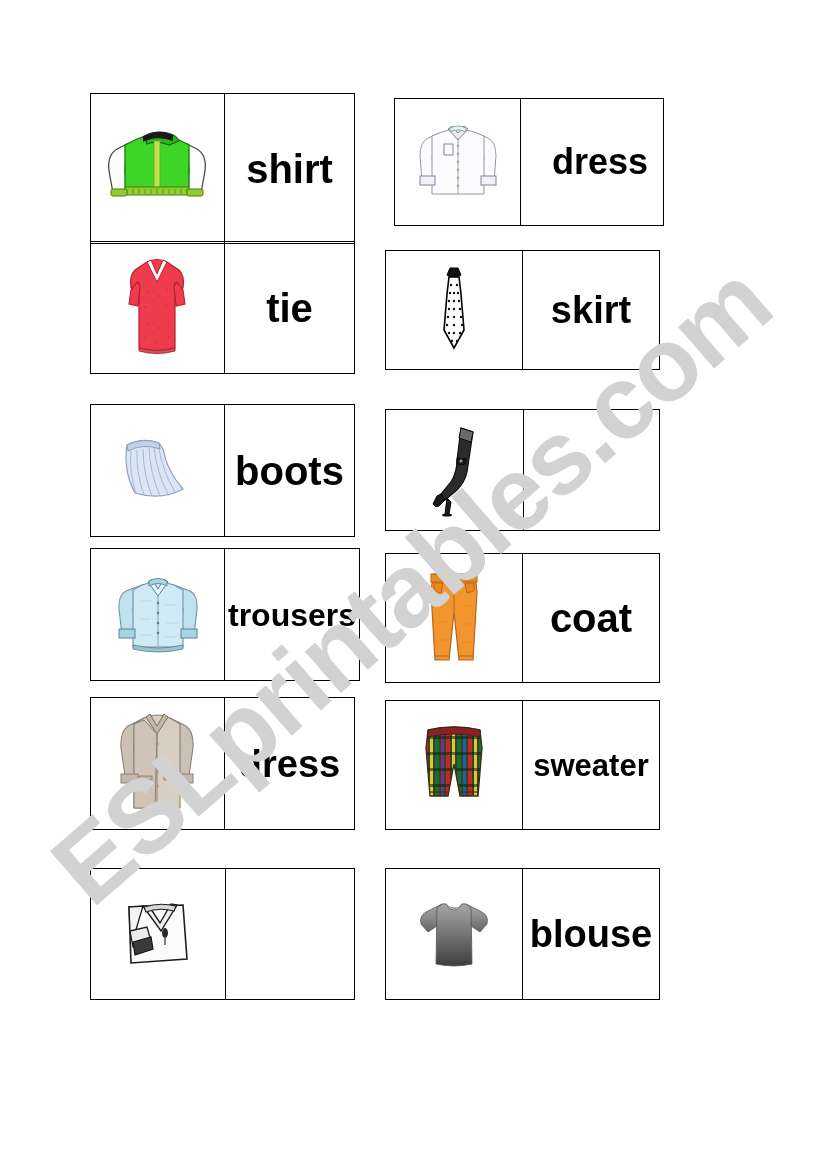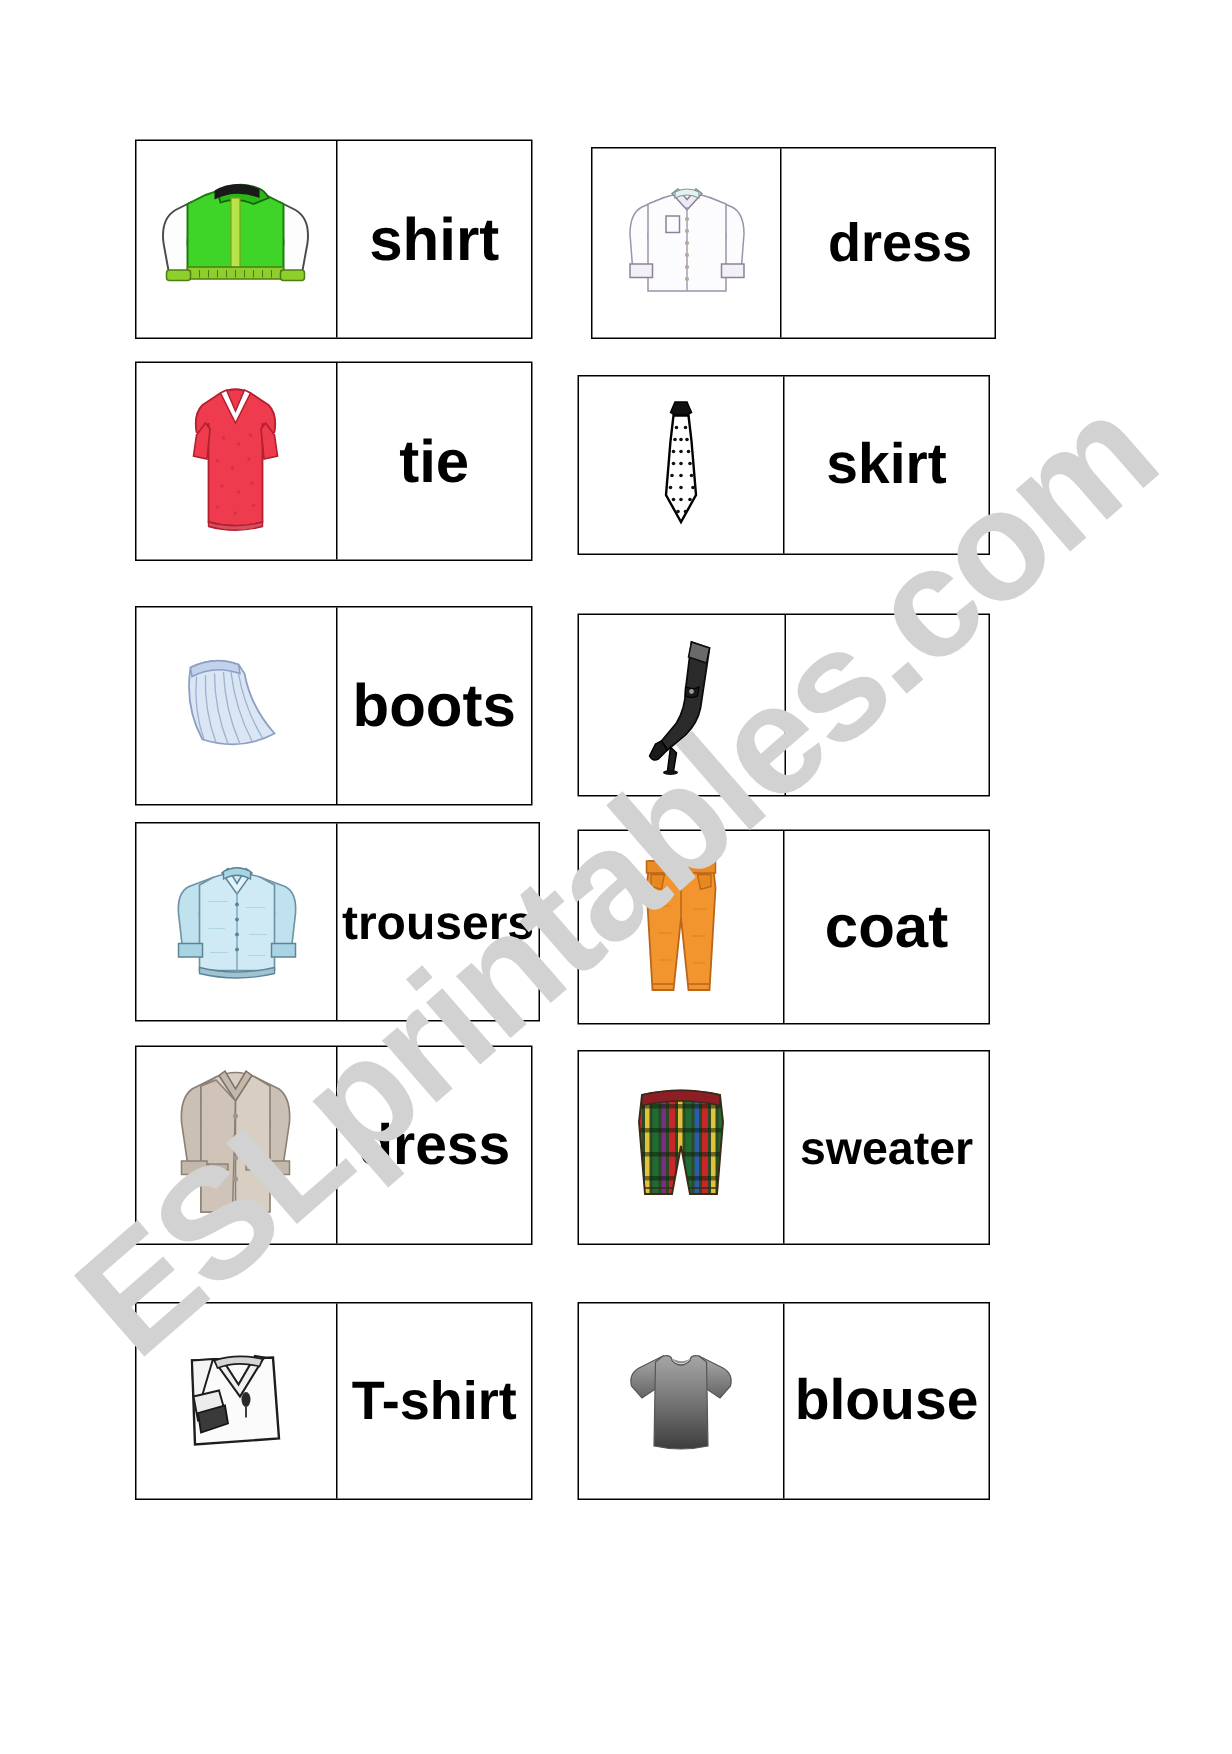--- a/index.html
+++ b/index.html
@@ -83,21 +83,21 @@
 </style>
 </head>
 <body>
 
 <div class="page">
 
   <div class="watermark">ESLprintables.com</div>
 
   <div class="grid">
 
-    <div class="domino" style="left:90px; top:93px; width:265px; height:133px;">
+    <div class="domino" style="left:90px; top:93px; width:265px; height:151px;">
       <div class="cell-pic" style="width:135px;">
         <svg class="pic" width="120" height="100" viewBox="0 0 120 100">
           <path d="M30 25 L20 30 Q10 36 12 52 L16 74 L30 70 L28 52 Z" fill="#fdfdfd" stroke="#4a4a4a" stroke-width="1.3"></path>
           <path d="M90 25 L100 30 Q110 36 108 52 L104 74 L90 70 L92 52 Z" fill="#fdfdfd" stroke="#4a4a4a" stroke-width="1.3"></path>
           <path d="M40 20 Q60 12 80 20 L92 26 L92 72 L28 72 L28 26 Z" fill="#3fd428" stroke="#1e7a10" stroke-width="1.3"></path>
           <path d="M48 18 Q60 10 74 15 Q80 17 82 22 L72 26 Q60 21 50 25 Z" fill="#2bb817" stroke="#176010" stroke-width="1.2"></path>
           <rect x="57" y="22" width="6" height="50" fill="#b9e34a" stroke="#7aa21c" stroke-width="0.8"></rect>
           <rect x="28" y="68" width="64" height="8" fill="#8ecf2e" stroke="#4f7d12" stroke-width="1"></rect>
           <g stroke="#4f7d12" stroke-width="0.7">
             <line x1="30" y1="70" x2="30" y2="75"></line>
@@ -379,23 +379,20 @@
           <path d="M8 10 L62 8 L66 62 L10 66 Z" fill="#fbfbfb" stroke="#1d1d1d" stroke-width="1.6"></path>
           <path d="M22 9 L40 34 L56 8 L50 7 L39 26 L28 9 Z" fill="#efefef" stroke="#1d1d1d" stroke-width="1.4"></path>
           <path d="M23 10 Q38 5 55 9 L53 14 Q38 10 25 15 Z" fill="#d6d6d6" stroke="#1d1d1d" stroke-width="1.1"></path>
           <path d="M8 10 L22 9 L14 36 L9 34 Z" fill="#f4f4f4" stroke="#1d1d1d" stroke-width="1.3"></path>
           <path d="M9 34 L26 30 L30 44 L12 50 Z" fill="#ececec" stroke="#1d1d1d" stroke-width="1.3"></path>
           <path d="M12 45 L30 40 L32 52 L14 58 Z" fill="#3a3a3a" stroke="#141414" stroke-width="1.2"></path>
           <ellipse cx="44" cy="36" rx="3" ry="5" fill="#2a2a2a"></ellipse>
           <path d="M44 41 L44 48" stroke="#2a2a2a" stroke-width="1.2"></path>
         </svg>
       </div>
-      <div class="cell-word" style="width:130px;">
-        <span class="word" style="font-size:36px;">T-shirt</span>
-      </div>
     </div>
 
     <div class="domino" style="left:385px; top:868px; width:275px; height:132px;">
       <div class="cell-pic" style="width:138px;">
         <svg class="pic" width="80" height="76" viewBox="0 0 80 76">
           <defs>
             <linearGradient id="teeGrad" x1="0" y1="0" x2="0" y2="1">
               <stop offset="0%" stop-color="#a6a6a6"></stop>
               <stop offset="55%" stop-color="#6f6f6f"></stop>
               <stop offset="100%" stop-color="#3d3d3d"></stop>

